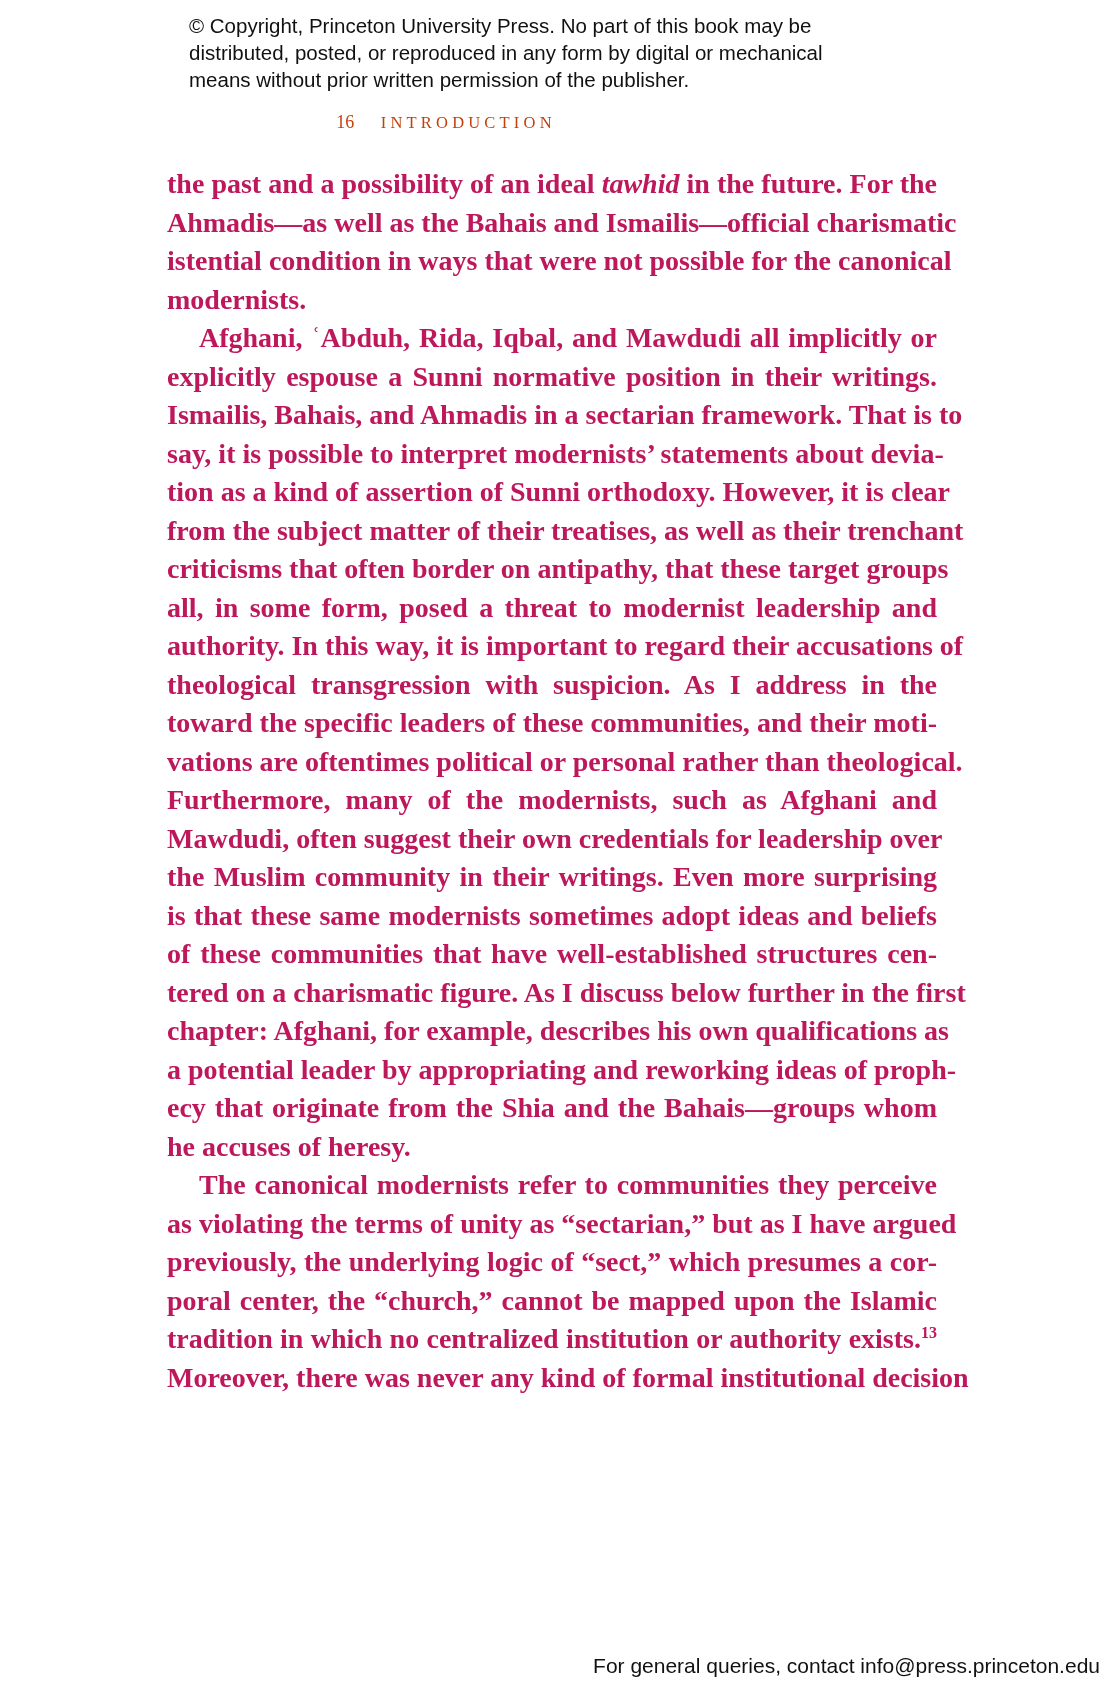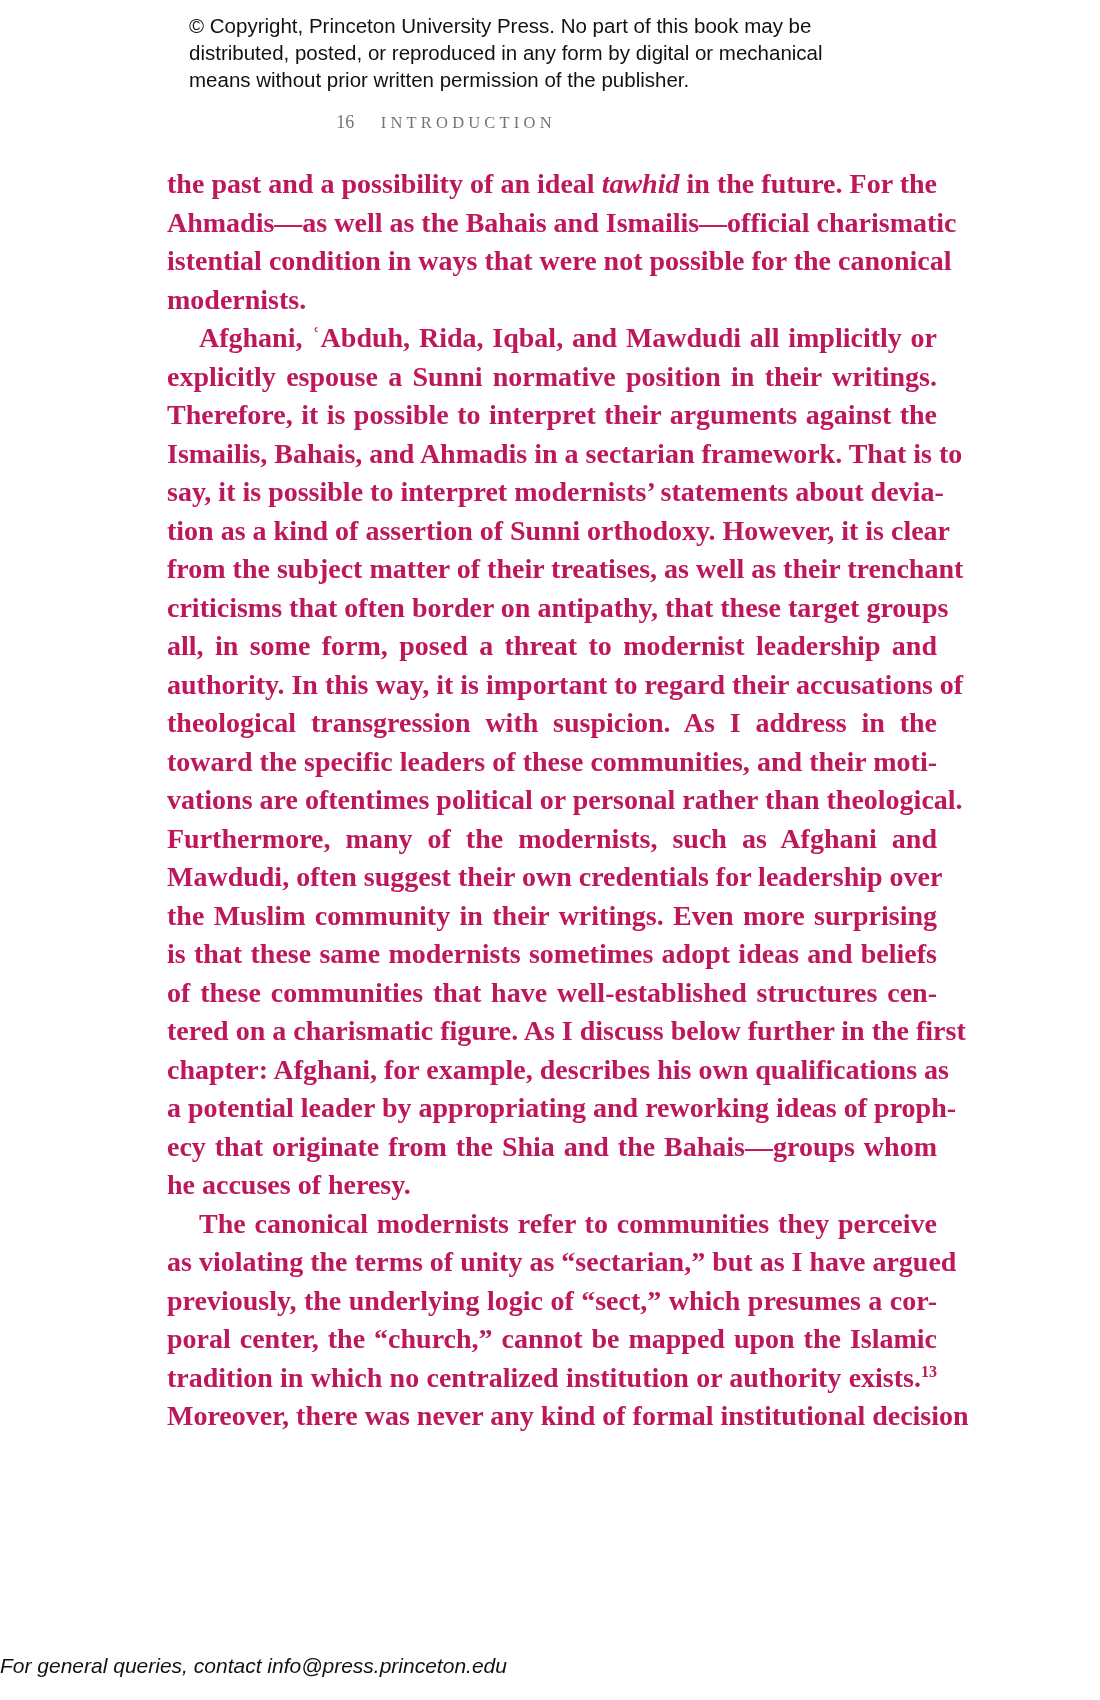--- a/index.html
+++ b/index.html
@@ -1,27 +1,27 @@
 <!DOCTYPE html>
 <html><head>
 <meta charset="utf-8">
 <style>
   html,body{margin:0;padding:0;background:#ffffff;}
   body{width:1100px;height:1700px;position:relative;overflow:hidden;color:#231f20;}
   .copyright{position:absolute;left:189px;top:12px;width:720px;font-family:"Liberation Sans",sans-serif;font-size:20.5px;line-height:27px;color:#111;}
   .copyright div{white-space:nowrap;}
-  .running-head{position:absolute;left:0;width:892px;top:112px;text-align:center;font-family:"Liberation Serif",serif;font-size:18px;color:#737373;}
+  .running-head{position:absolute;left:0;width:892px;top:112px;text-align:center;font-family:"Liberation Serif",serif;font-size:18px;color:#c2410c;}
   .running-head .pn{margin-right:22px;}
   .running-head .rt{letter-spacing:4.2px;font-size:16.5px;}
   .body-text{position:absolute;left:167px;top:165px;width:770px;font-family:"Liberation Serif",serif;font-size:28px;line-height:38.5px;color:#be185d;font-weight:bold;}
   .line{display:block;height:38.5px;white-space:nowrap;text-align:justify;text-align-last:justify;}
   .line.last{text-align-last:left;}
   .line.indent{padding-left:32px;}
   .line sup{font-size:16px;line-height:0;vertical-align:10px;}
-  .footer{position:absolute;left:0;width:1100px;top:1654px;text-align:left;font-family:"Liberation Sans",sans-serif;font-size:21px;color:#111;font-style:italic;}
+  .footer{position:absolute;left:0;width:1100px;top:1654px;text-align:right;font-family:"Liberation Sans",sans-serif;font-size:21px;color:#111;}
 </style>
 </head>
 <body>
 
 <div class="copyright">
   <div>© Copyright, Princeton University Press. No part of this book may be</div>
   <div>distributed, posted, or reproduced in any form by digital or mechanical</div>
   <div>means without prior written permission of the publisher.</div>
 </div>
 
@@ -30,21 +30,20 @@
   <span class="rt">INTRODUCTION</span>
 </div>
 
 <div class="body-text">
   <span class="line"><span>the past and a possibility of an ideal </span><em>tawhid</em><span> in the future. For the</span></span>
   <span class="line">Ahmadis—as well as the Bahais and Ismailis—official charismatic</span>
   <span class="line">istential condition in ways that were not possible for the canonical</span>
   <span class="line last">modernists.</span>
   <span class="line indent">Afghani, ʿAbduh, Rida, Iqbal, and Mawdudi all implicitly or</span>
   <span class="line">explicitly espouse a Sunni normative position in their writings.</span>
-  <span class="line">Therefore, it is possible to interpret their arguments against the</span>
   <span class="line">Ismailis, Bahais, and Ahmadis in a sectarian framework. That is to</span>
   <span class="line">say, it is possible to interpret modernists’ statements about devia-</span>
   <span class="line">tion as a kind of assertion of Sunni orthodoxy. However, it is clear</span>
   <span class="line">from the subject matter of their treatises, as well as their trenchant</span>
   <span class="line">criticisms that often border on antipathy, that these target groups</span>
   <span class="line">all, in some form, posed a threat to modernist leadership and</span>
   <span class="line">authority. In this way, it is important to regard their accusations of</span>
   <span class="line">theological transgression with suspicion. As I address in the</span>
   <span class="line">toward the specific leaders of these communities, and their moti-</span>
   <span class="line">vations are oftentimes political or personal rather than theological.</span>

